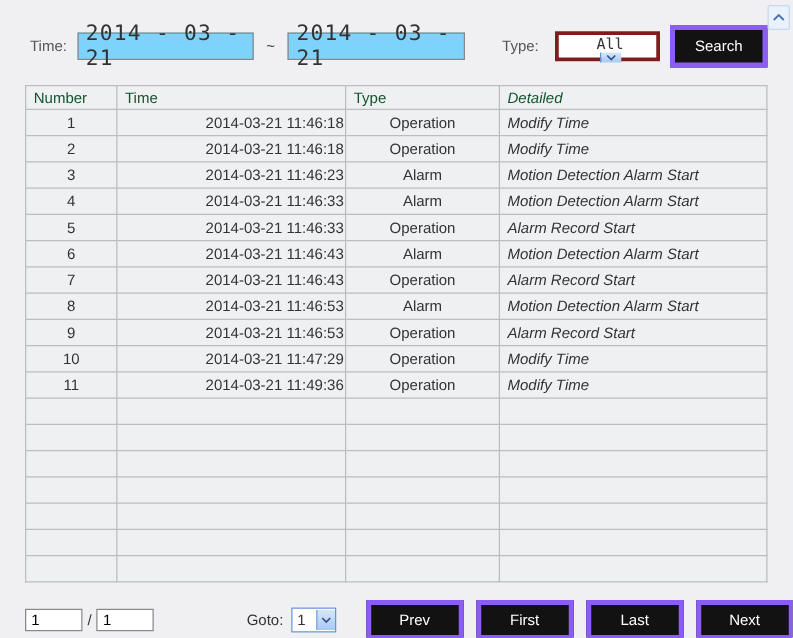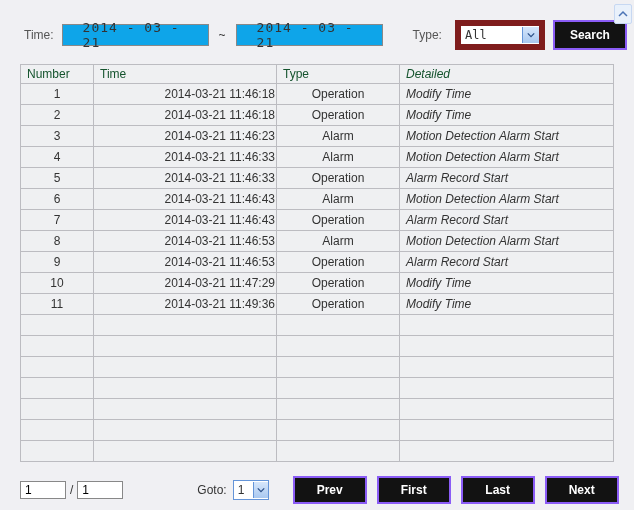--- a/index.html
+++ b/index.html
@@ -36,60 +36,61 @@
   .scrollbar svg { width: 10px; height: 10px; }
   .filter-row {
     display: flex;
     align-items: center;
     gap: 8px;
     padding: 6px 0 14px 4px;
   }
   .filter-row .lab { color: #555; }
   .date-box {
     border: 1px solid #888;
-    background: #0ea5e9;
-    padding: 2px 20px;
+    background: #7dd3fc;
+    padding: 2px 6px;
     font-family: monospace;
-    font-size: 13px;
+    font-size: 17px;
     min-width: 105px;
     letter-spacing: 1px;
     height: 16px;
     display: flex;
     align-items: center;
     justify-content: center;
   }
   .tilde { padding: 0 2px; }
   .type-wrap { display: flex; align-items: center; gap: 13px; margin-left: 22px; }
   .select-fake {
-    border: 6px solid #7f1d1d;
+    border: 3px solid #7f1d1d;
     background: #fff;
     width: 74px;
     height: 18px;
     display: flex;
     align-items: center;
     justify-content: space-between;
     font-family: monospace;
     font-size: 12px;
     padding-left: 4px;
+    flex-direction: column;
   }
   .select-btn {
     width: 16px;
     height: 16px;
     background: linear-gradient(#d6e6fb,#a9c8f0);
     border-left: 1px solid #6494d8;
     display: flex;
     align-items: center;
     justify-content: center;
   }
   .select-btn svg { width: 8px; height: 8px; }
   .btn-black {
     background: #121212;
     color: #fff;
-    font-weight: bold;
-    border: 2px solid #8b5cf6;
+    font-weight: normal;
+    border: 4px solid #8b5cf6;
     height: 24px;
     min-width: 70px;
     display: inline-flex;
     align-items: center;
     justify-content: center;
     font-size: 12px;
     cursor: pointer;
   }
   .btn-search { height: 26px; }
   

